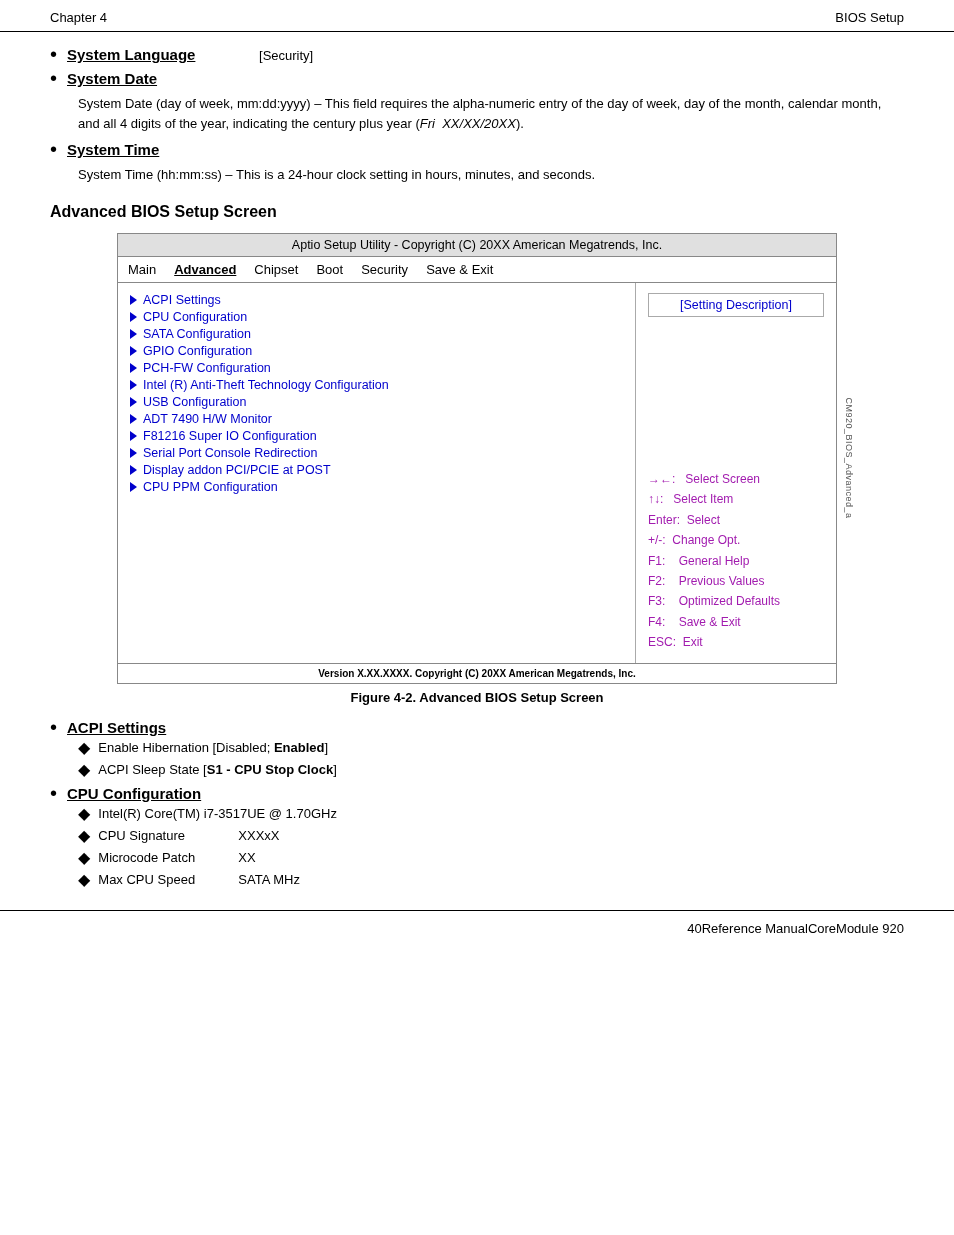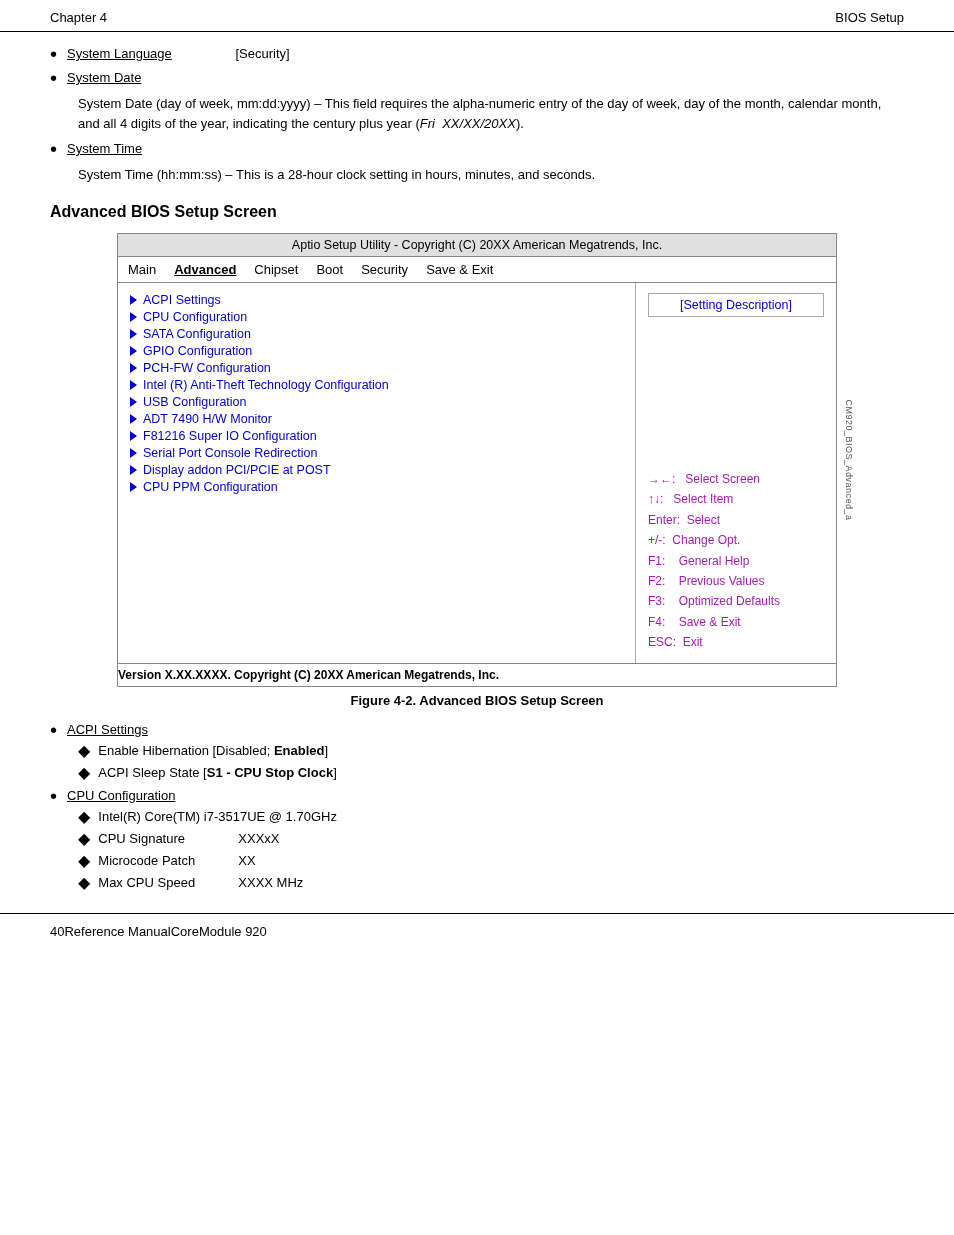--- a/index.html
+++ b/index.html
@@ -29,21 +29,21 @@
       display: flex;
       align-items: flex-start;
       margin-bottom: 6px;
     }
     .bullet-dot {
       font-size: 20px;
       line-height: 1;
       margin-right: 10px;
       margin-top: -2px;
     }
-    .bullet-label { font-weight: normal; text-decoration: underline; font-size: 13px; }
+    .bullet-label { font-weight: bold; text-decoration: underline; font-size: 15px; }
     .bullet-desc { margin-left: 28px; margin-top: 2px; margin-bottom: 8px; font-size: 13px; line-height: 1.5; }
     .italic { font-style: italic; }
 
     .section-heading {
       font-size: 16px;
       font-weight: bold;
       margin-top: 18px;
       margin-bottom: 12px;
     }
 
@@ -117,22 +117,23 @@
 
     .bios-help-section {
       margin-top: auto;
       font-size: 12px;
       color: #0000cc;
       line-height: 1.7;
     }
     .bios-help-line { font-size: 12px; color: #a21caf; }
 
     .bios-version-bar {
+      text-align: center;
       padding: 4px 0;
-      font-size: 12px;
+      font-size: 10px;
       font-weight: bold;
       border-top: 1px solid #888;
     }
 
     .fig-caption {
       text-align: center;
       font-size: 13px;
       font-weight: bold;
       margin-bottom: 14px;
     }
@@ -146,21 +147,21 @@
       font-size: 13px;
     }
     .sub-bullet-dot { margin-right: 8px; font-size: 16px; line-height: 1.1; }
     .sub-bullet-text { font-size: 13px; line-height: 1.4; }
     .sub-bullet-text .bold { font-weight: bold; }
     .sub-bullet-key { display: inline-block; min-width: 140px; }
     .sub-bullet-val { font-size: 13px; }
 
     .page-footer {
       display: flex;
-      justify-content: flex-start;
+      justify-content: flex-end;
       align-items: center;
       padding: 10px 50px;
       border-top: 1px solid #000;
       margin-top: 20px;
       font-size: 13px;
     }
 
     
     .bios-outer-wrapper {
       position: relative;
@@ -214,21 +215,21 @@
       System Date (day of week, mm:dd:yyyy) – This field requires the alpha-numeric entry of the day of week, day of the month, calendar month, and all 4 digits of the year, indicating the century plus year (<span class="italic">Fri&nbsp; XX/XX/20XX</span>).
     </div>
 
     <div class="bullet-item">
       <span class="bullet-dot">•</span>
       <div>
         <span class="bullet-label">System Time</span>
       </div>
     </div>
     <div class="bullet-desc">
-      System Time (hh:mm:ss) – This is a 28-hour clock setting in hours, minutes, and seconds.
+      System Time (hh:mm:ss) – This is a 24-hour clock setting in hours, minutes, and seconds.
     </div>
 
   </div>
 
   <div class="section-heading">Advanced BIOS Setup Screen</div>
 
   <div class="bios-outer-wrapper">
     <div class="bios-outer">
 
       <div class="bios-title-bar">Aptio Setup Utility  -  Copyright (C) 20XX American Megatrends, Inc.</div>
@@ -314,21 +315,21 @@
       <div class="sub-bullet-item">
         <span class="sub-bullet-dot">◆</span>
         <span class="sub-bullet-text"><span class="sub-bullet-key">CPU Signature</span><span class="sub-bullet-val">XXXxX</span></span>
       </div>
       <div class="sub-bullet-item">
         <span class="sub-bullet-dot">◆</span>
         <span class="sub-bullet-text"><span class="sub-bullet-key">Microcode Patch</span><span class="sub-bullet-val">XX</span></span>
       </div>
       <div class="sub-bullet-item">
         <span class="sub-bullet-dot">◆</span>
-        <span class="sub-bullet-text"><span class="sub-bullet-key">Max CPU Speed</span><span class="sub-bullet-val">XXXX MHz</span></span>
+        <span class="sub-bullet-text"><span class="sub-bullet-key">Max CPU Speed</span><span class="sub-bullet-val">SATA MHz</span></span>
       </div>
     </div>
 
   </div>
 
 </div>
 
 <div class="page-footer">
   <span>40</span>
   <span>Reference Manual</span>

